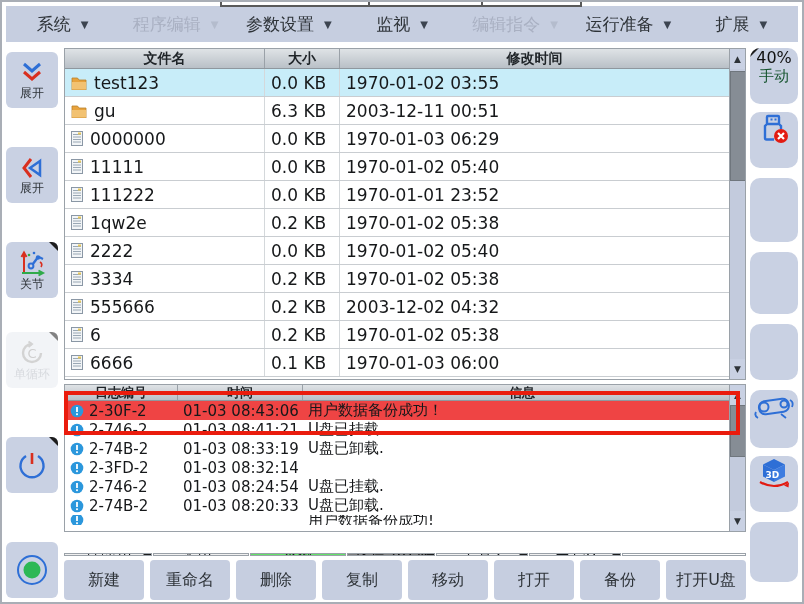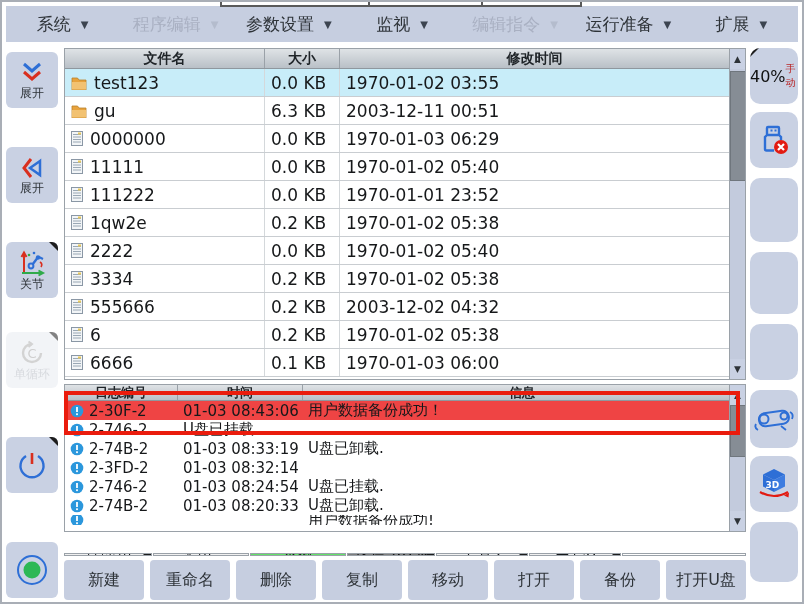--- a/index.html
+++ b/index.html
@@ -60,23 +60,23 @@
   .lrow { display:flex; height:19px; font-size:15px; color:#16181a; background:#fff; align-items:center; }
   .lrow.hl { background:#ef4444; }
   .lrow .c { display:flex; align-items:center; padding:0 5px; white-space:nowrap; overflow:hidden; }
   .lrow.partial { height:10px; overflow:hidden; }
 
   .red-annotation { position:absolute; left:62px; top:389px; width:676px; height:44px;
     border:4px solid #ea1c0d; z-index:30; pointer-events:none; }
 
   
   .rbtn { position:absolute; left:748px; width:48px; border-radius:10px; background:#c9d1e3;
-    display:flex; flex-direction:row; align-items:center; justify-content:center; overflow:hidden; }
+    display:flex; flex-direction:column; align-items:center; justify-content:flex-start; overflow:hidden; }
   .speed-val { font-size:16px; color:#111; }
-  .mode-val { font-size:10px; color:#b91c1c; }
+  .mode-val { font-size:15px; color:#14532d; }
 
   
   .statusbar { position:absolute; left:62px; top:531px; width:682px; height:23px; display:flex; gap:1px; }
   .seg { position:relative; display:flex; align-items:center; justify-content:center;
     background:linear-gradient(#fdfdfd,#e3e3e3); border:1px solid #9aa1a8; font-size:16px; color:#16181a; overflow:hidden;margin-top:20px; }
   .seg .corner-tr { border-top-width:8px; border-left-width:8px; }
   .seg.green { background:#63e169; }
   .seg.dark { background:#7e7e7e; color:#0d0d0d; }
   .seg.time { background:#fff; }
 
@@ -393,20 +393,21 @@
         <span class="c lcol-id">
             <span>
               <svg width="14" height="14" viewBox="0 0 14 14">
                 <circle cx="7" cy="7" r="6.3" fill="#2b97dc"></circle>
                 <rect x="6.1" y="3" width="1.8" height="5" fill="#fff"></rect>
                 <rect x="6.1" y="9.3" width="1.8" height="1.8" fill="#fff"></rect>
               </svg>
             </span>
             <span>2-746-2</span>
           </span>
+        <span class="c lcol-time">01-03 08:41:21</span>
         <span class="c lcol-msg">U盘已挂载.</span>
       </div>
       <div class="lrow">
         <span class="c lcol-id">
             <span>
               <svg width="14" height="14" viewBox="0 0 14 14">
                 <circle cx="7" cy="7" r="6.3" fill="#2b97dc"></circle>
                 <rect x="6.1" y="3" width="1.8" height="5" fill="#fff"></rect>
                 <rect x="6.1" y="9.3" width="1.8" height="1.8" fill="#fff"></rect>
               </svg>

